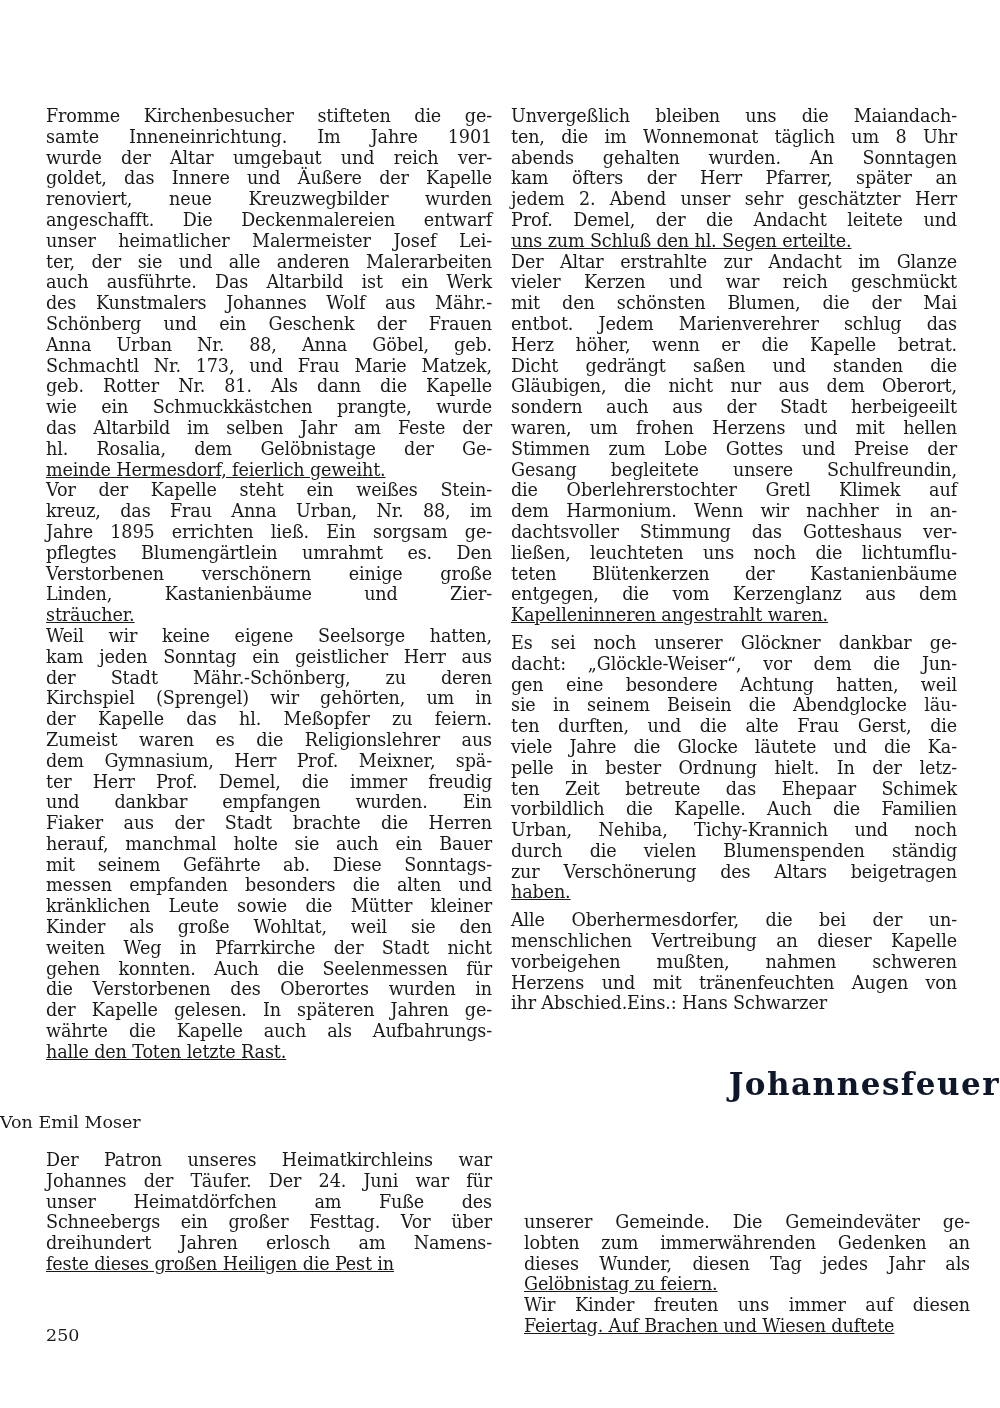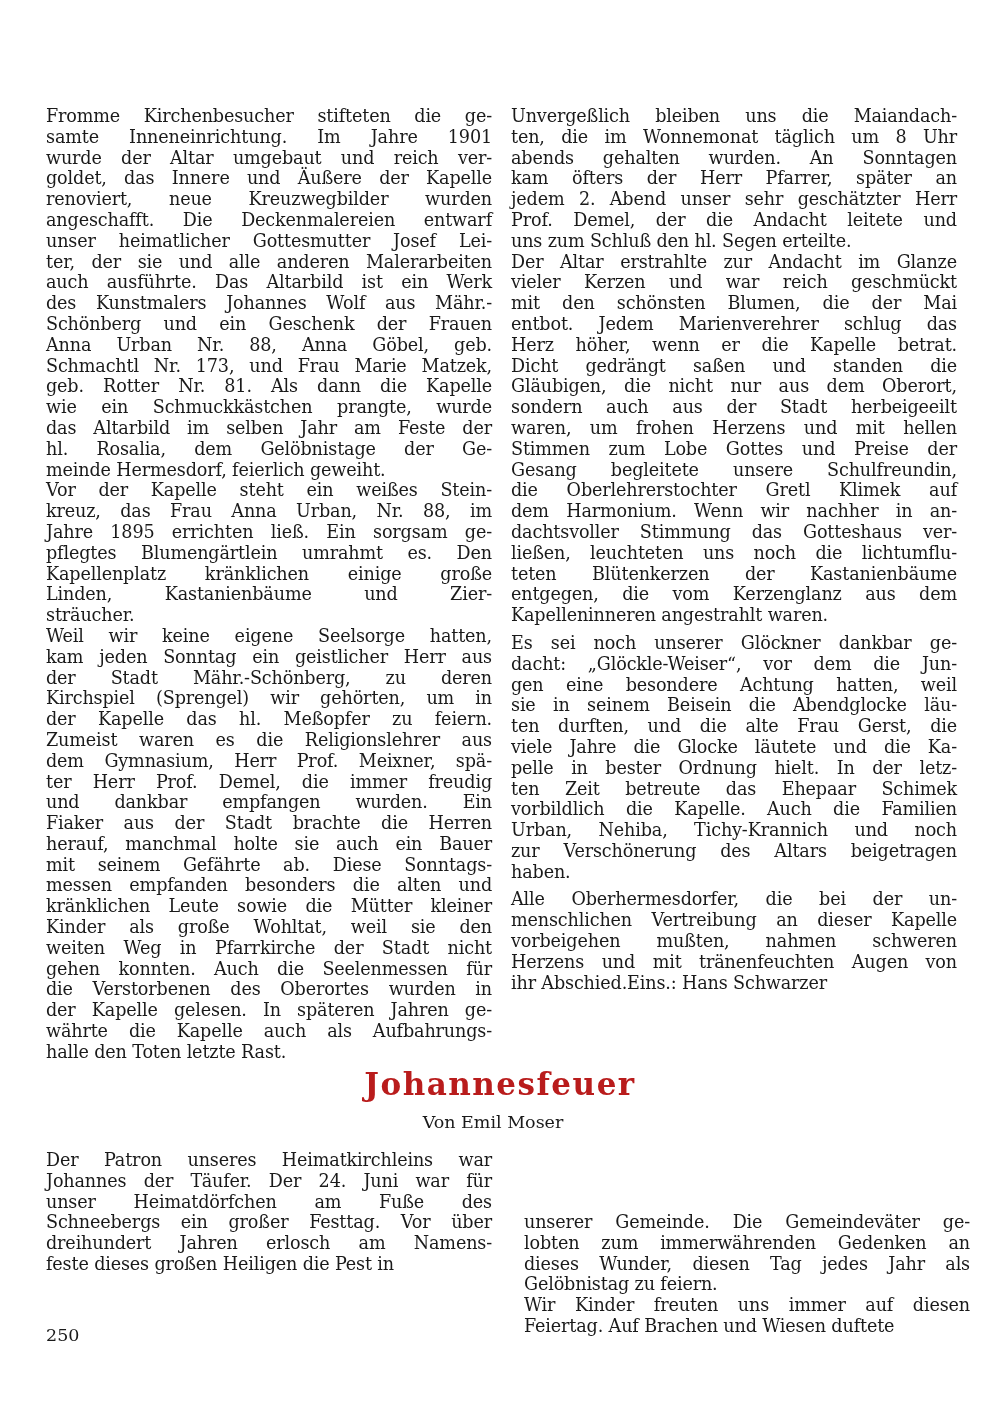--- a/index.html
+++ b/index.html
@@ -7,60 +7,60 @@
          font-family: "DejaVu Serif", "Liberation Serif", serif; color: #1a1a1a; }
   .col { position: absolute; width: 446px; }
   .col-left-top { left: 46px; top: 106px; }
   .col-right-top { left: 511px; top: 106px; }
   .col-left-bottom { left: 46px; top: 1150px; }
   .col-right-bottom { left: 511px; top: 1212px; margin-left: 13px; }
   .para { margin: 0; }
   .para.gap { margin-top: 7px; }
   .line { display: block; height: 20.8px; line-height: 20.8px; font-size: 17.6px;
           white-space: nowrap; text-align: justify; text-align-last: justify; letter-spacing: -0.15px; }
-  .line.last { text-align-last: left; }
+  .line.last { text-align-last: left; text-decoration: underline; }
   .line.sig { display: flex; justify-content: flex-start; text-align-last: auto; }
-  .title { position: absolute; left: 0; width: 1000px; top: 1066px; text-align: center;
+  .title { position: absolute; left: 0; width: 1000px; top: 1066px; text-align: right;
            font-family: "DejaVu Serif", serif; font-weight: bold; font-size: 31px;
-           letter-spacing: 1.5px; color: #b91c1c; }
-  .byline { position: absolute; left: 0; width: 986px; top: 1112px; text-align: center;
+           letter-spacing: 1.5px; color: #0f172a; }
+  .byline { position: absolute; left: 0; width: 986px; top: 1112px; text-align: left;
             font-size: 17.5px; color: #1a1a1a; }
   .page-number { position: absolute; left: 46px; top: 1293px; font-size: 17.5px; margin-top: 32px; }
 </style>
 </head>
 <body>
 
 <div>
   <div class="col col-left-top">
       <div class="para">
         <span class="line">Fromme Kirchenbesucher stifteten die ge-</span>
         <span class="line">samte Inneneinrichtung. Im Jahre 1901</span>
         <span class="line">wurde der Altar umgebaut und reich ver-</span>
         <span class="line">goldet, das Innere und Äußere der Kapelle</span>
         <span class="line">renoviert, neue Kreuzwegbilder wurden</span>
         <span class="line">angeschafft. Die Deckenmalereien entwarf</span>
-        <span class="line">unser heimatlicher Gottesmutter Josef Lei-</span>
+        <span class="line">unser heimatlicher Malermeister Josef Lei-</span>
         <span class="line">ter, der sie und alle anderen Malerarbeiten</span>
         <span class="line">auch ausführte. Das Altarbild ist ein Werk</span>
         <span class="line">des Kunstmalers Johannes Wolf aus Mähr.-</span>
         <span class="line">Schönberg und ein Geschenk der Frauen</span>
         <span class="line">Anna Urban Nr. 88, Anna Göbel, geb.</span>
         <span class="line">Schmachtl Nr. 173, und Frau Marie Matzek,</span>
         <span class="line">geb. Rotter Nr. 81. Als dann die Kapelle</span>
         <span class="line">wie ein Schmuckkästchen prangte, wurde</span>
         <span class="line">das Altarbild im selben Jahr am Feste der</span>
         <span class="line">hl. Rosalia, dem Gelöbnistage der Ge-</span>
         <span class="line last">meinde Hermesdorf, feierlich geweiht.</span>
       </div>
       <div class="para">
         <span class="line">Vor der Kapelle steht ein weißes Stein-</span>
         <span class="line">kreuz, das Frau Anna Urban, Nr. 88, im</span>
         <span class="line">Jahre 1895 errichten ließ. Ein sorgsam ge-</span>
         <span class="line">pflegtes Blumengärtlein umrahmt es. Den</span>
-        <span class="line">Kapellenplatz kränklichen einige große</span>
+        <span class="line">Verstorbenen verschönern einige große</span>
         <span class="line">Linden, Kastanienbäume und Zier-</span>
         <span class="line last">sträucher.</span>
       </div>
       <div class="para">
         <span class="line">Weil wir keine eigene Seelsorge hatten,</span>
         <span class="line">kam jeden Sonntag ein geistlicher Herr aus</span>
         <span class="line">der Stadt Mähr.-Schönberg, zu deren</span>
         <span class="line">Kirchspiel (Sprengel) wir gehörten, um in</span>
         <span class="line">der Kapelle das hl. Meßopfer zu feiern.</span>
         <span class="line">Zumeist waren es die Religionslehrer aus</span>
@@ -115,20 +115,21 @@
         <span class="line">Es sei noch unserer Glöckner dankbar ge-</span>
         <span class="line">dacht: „Glöckle-Weiser“, vor dem die Jun-</span>
         <span class="line">gen eine besondere Achtung hatten, weil</span>
         <span class="line">sie in seinem Beisein die Abendglocke läu-</span>
         <span class="line">ten durften, und die alte Frau Gerst, die</span>
         <span class="line">viele Jahre die Glocke läutete und die Ka-</span>
         <span class="line">pelle in bester Ordnung hielt. In der letz-</span>
         <span class="line">ten Zeit betreute das Ehepaar Schimek</span>
         <span class="line">vorbildlich die Kapelle. Auch die Familien</span>
         <span class="line">Urban, Nehiba, Tichy-Krannich und noch</span>
+        <span class="line">durch die vielen Blumenspenden ständig</span>
         <span class="line">zur Verschönerung des Altars beigetragen</span>
         <span class="line last">haben.</span>
       </div>
       <div class="para gap">
         <span class="line">Alle Oberhermesdorfer, die bei der un-</span>
         <span class="line">menschlichen Vertreibung an dieser Kapelle</span>
         <span class="line">vorbeigehen mußten, nahmen schweren</span>
         <span class="line">Herzens und mit tränenfeuchten Augen von</span>
         <span class="line sig">
           <span>ihr Abschied.</span>

